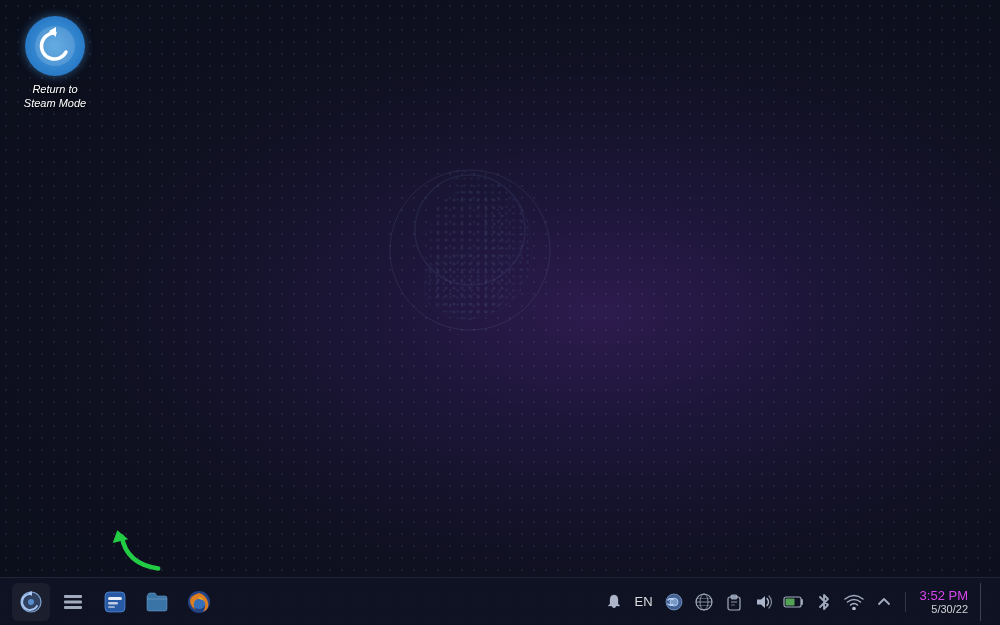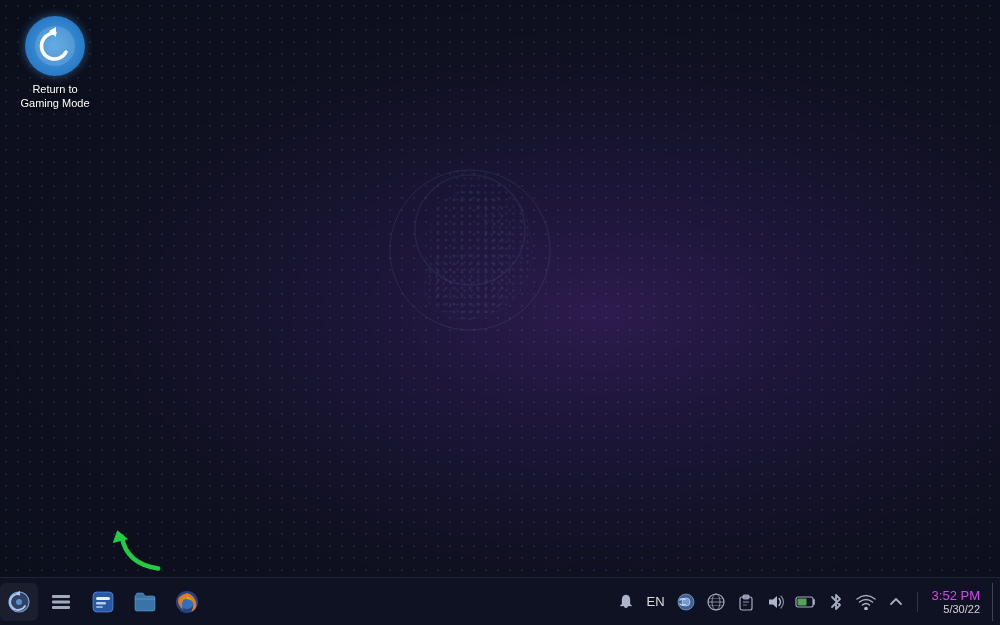--- a/index.html
+++ b/index.html
@@ -33,20 +33,21 @@
     }
 
     
     .desktop-icons {
       position: absolute;
       top: 10px;
       left: 10px;
       display: flex;
       flex-direction: row;
       gap: 10px;
+      font-style: italic;
     }
 
     .desktop-icon {
       display: flex;
       flex-direction: column;
       align-items: center;
       width: 90px;
       cursor: pointer;
       padding: 6px;
       border-radius: 6px;
@@ -86,21 +87,21 @@
     #taskbar {
       position: absolute;
       bottom: 0;
       left: 0;
       right: 0;
       height: 48px;
       background: rgba(15, 18, 35, 0.92);
       border-top: 1px solid rgba(255,255,255,0.08);
       display: flex;
       align-items: center;
-      padding: 0 0;
+      padding: 0 12px;
     }
 
     .taskbar-left {
       display: flex;
       align-items: center;
       gap: 4px;
       flex: 1;
     }
 
     .taskbar-btn {
@@ -232,21 +233,21 @@
     <div class="desktop-icon">
       <div class="icon-img return-icon-bg">
         <svg width="42" height="42" viewBox="0 0 42 42" fill="none">
           <circle cx="21" cy="21" r="20" fill="rgba(255,255,255,0.15)"></circle>
           <path d="M21 8 A13 13 0 1 0 32 27" stroke="white" stroke-width="3.5" fill="none" stroke-linecap="round"></path>
           <polygon points="15,6 22,2 22,12" fill="white"></polygon>
         </svg>
       </div>
       <span class="icon-label">
         <span>Return to</span><br>
-        <span>Gaming Mode</span>
+        <span>Steam Mode</span>
       </span>
     </div>
 
 
   </div>
 
   <svg class="arrow-hint" viewBox="0 0 70 55" fill="none" xmlns="http://www.w3.org/2000/svg">
     <path d="M55 50 Q20 45 15 15" stroke="#22cc44" stroke-width="5" fill="none" stroke-linecap="round"></path>
     <polygon points="10,8 22,18 5,22" fill="#22cc44"></polygon>
   </svg>

